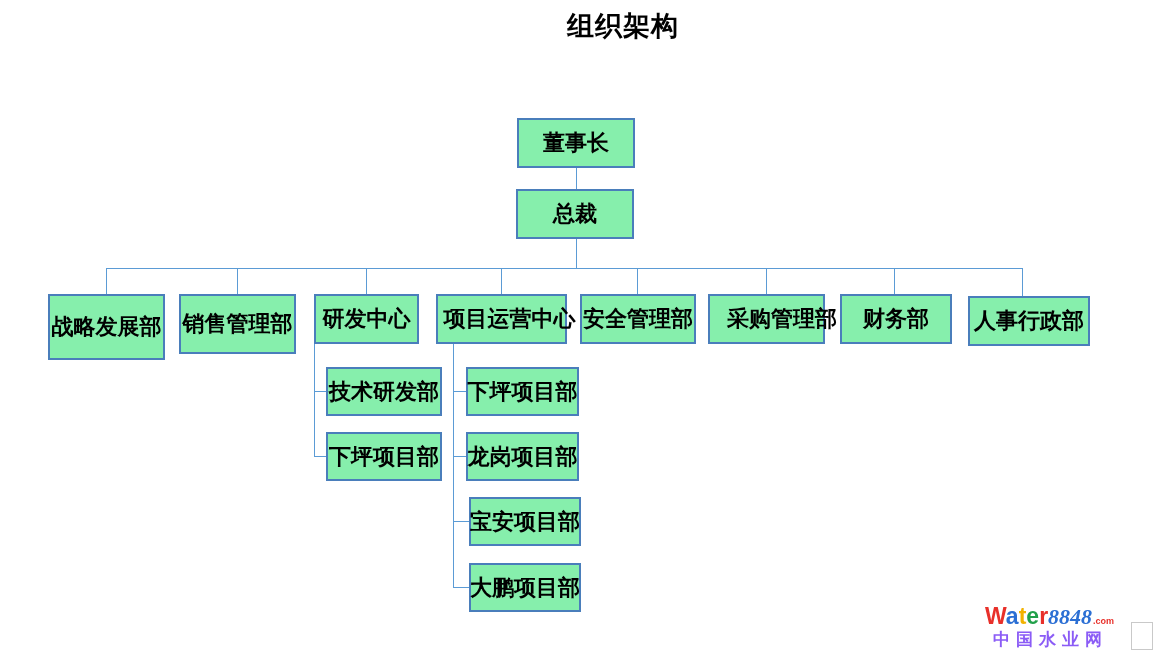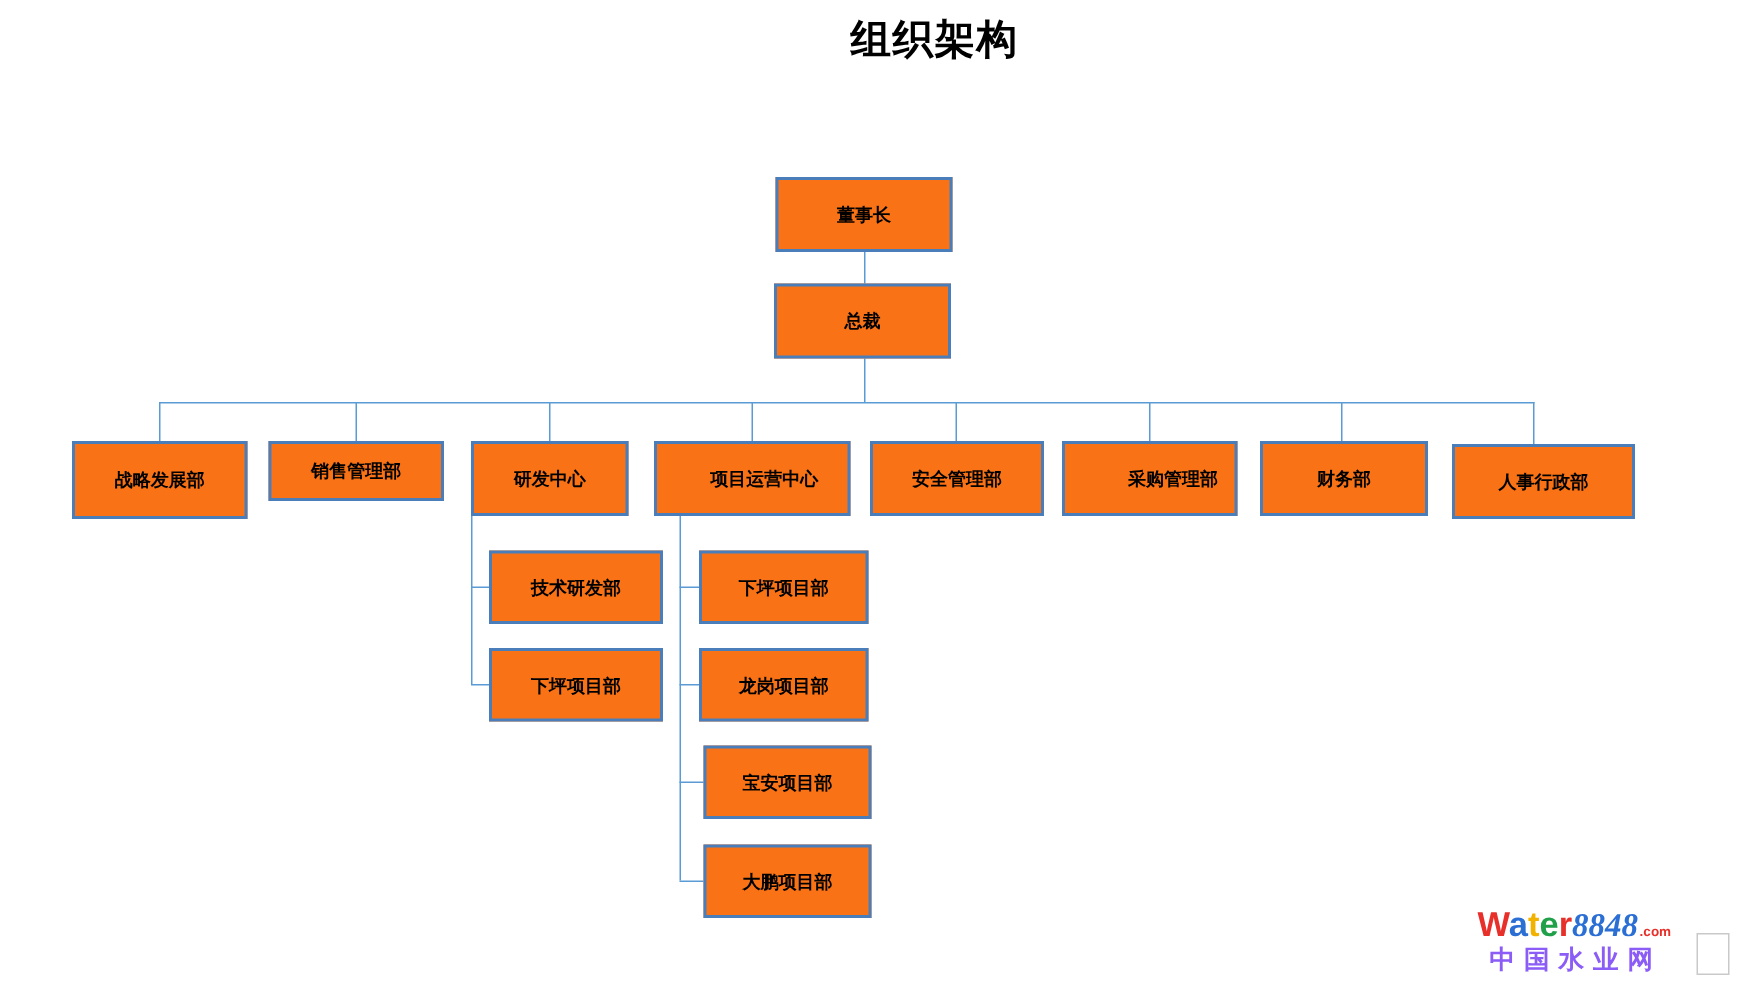--- a/index.html
+++ b/index.html
@@ -27,26 +27,26 @@
     font-weight: bold;
     color: #000000;
     letter-spacing: 1px;
     font-family: "Liberation Serif", "DejaVu Serif", serif;
     margin-left: 44px;
   }
   .node {
     position: absolute;
     box-sizing: border-box;
     border: 2px solid #4a7ebb;
-    background: #f97316;
+    background: #86efac;
     color: #000000;
     display: flex;
     align-items: center;
     justify-content: center;
-    font-size: 12px;
+    font-size: 22px;
     font-weight: bold;
     font-family: "Liberation Serif", "DejaVu Serif", serif;
     line-height: 1;
     white-space: nowrap;
     text-align: center;
   }
   .line {
     position: absolute;
     background: #5b9bd5;
   }
@@ -143,23 +143,23 @@
   <div class="line v" style="left:453px; top:344px; height:243px;"></div>
   <div class="line h" style="left:453px; top:391px; width:13px;"></div>
   <div class="line h" style="left:453px; top:456px; width:13px;"></div>
   <div class="line h" style="left:453px; top:521px; width:16px;"></div>
   <div class="line h" style="left:453px; top:587px; width:16px;"></div>
 
   <div class="node" style="left:517px; top:118px; width:118px; height:50px;">董事长</div>
 
   <div class="node" style="left:516px; top:189px; width:118px; height:50px;">总裁</div>
 
-  <div class="node" style="left:48px; top:294px; width:117px; height:52px;">战略发展部</div>
+  <div class="node" style="left:48px; top:294px; width:117px; height:66px;">战略发展部</div>
 
-  <div class="node" style="left:179px; top:294px; width:117px; height:40px;">销售管理部</div>
+  <div class="node" style="left:179px; top:294px; width:117px; height:60px;">销售管理部</div>
 
   <div class="node" style="left:314px; top:294px; width:105px; height:50px;">研发中心</div>
 
   <div class="node" style="left:436px; top:294px; width:131px; height:50px;padding-left:16px;">项目运营中心</div>
 
   <div class="node" style="left:580px; top:294px; width:116px; height:50px;">安全管理部</div>
 
   <div class="node" style="left:708px; top:294px; width:117px; height:50px;padding-left:31px;">采购管理部</div>
 
   <div class="node" style="left:840px; top:294px; width:112px; height:50px;">财务部</div>

